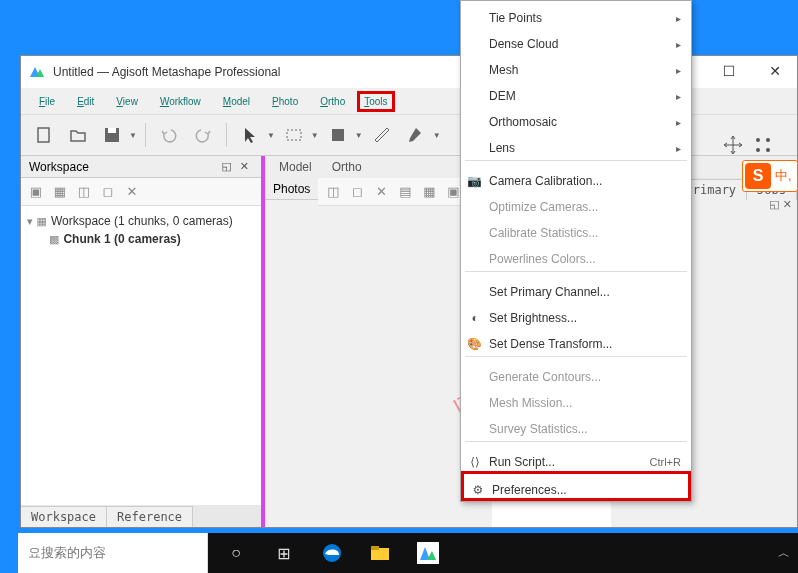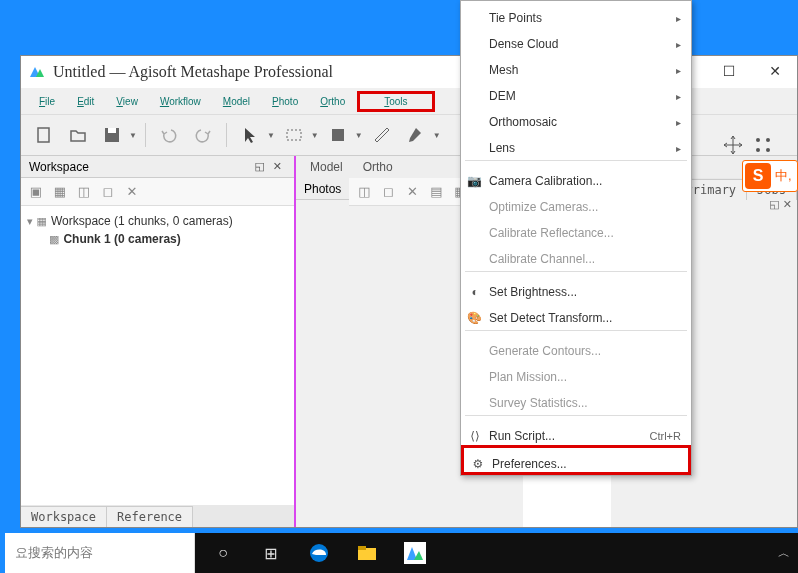--- a/index.html
+++ b/index.html
@@ -5,37 +5,37 @@
 * { margin: 0; padding: 0; box-sizing: border-box; font-family: "Microsoft YaHei", Arial, sans-serif; }
 body { background: #1a8cff; width: 798px; height: 573px; overflow: hidden; position: relative; }
 
 .app-window {
   position: absolute; left: 20px; top: 55px; right: 0; bottom: 45px;
   background: #f0f0f0; border: 1px solid #888; display: flex; flex-direction: column;
 }
 
 .titlebar { height: 32px; background: #fff; display: flex; align-items: center; padding: 0 8px; }
 .titlebar .logo { width: 16px; height: 16px; margin-right: 8px; }
-.titlebar .title { font-size: 16px; color: #333; flex: 1; font-family: Liberation Serif, serif; }
+.titlebar .title { font-size: 12px; color: #333; flex: 1; }
 .win-controls { position: absolute; right: 0; top: 55px; display: flex; }
 .win-btn { width: 46px; height: 32px; display: flex; align-items: center; justify-content: center; font-size: 14px; color: #333; }
 
 .menubar { height: 26px; background: #f0f0f0; display: flex; align-items: center; padding: 0 8px; gap: 2px; }
 .menu-item { padding: 3px 10px; font-size: 10px; color: #0f766e; }
 .menu-item u { text-decoration: underline; }
-.menu-highlight { border: 3px solid #d00; border-radius: 0; padding: 2px 24px; }
+.menu-highlight { border: 3px solid #d00; border-radius: 0; padding: 2px 4px; }
 
 .toolbar { height: 42px; background: #f0f0f0; border-top: 1px solid #ddd; border-bottom: 1px solid #ccc; display: flex; align-items: center; padding: 0 8px; gap: 4px; }
 .tool-btn { width: 30px; height: 30px; display: flex; align-items: center; justify-content: center; color: #555; }
 .tool-sep { width: 1px; height: 24px; background: #ccc; margin: 0 4px; }
 .tool-drop { font-size: 8px; color: #666; margin-left: -2px; }
 
 .main-area { flex: 1; display: flex; overflow: hidden; }
 
-.panel-left { width: 275px; display: flex; flex-direction: column; border-right: 2px solid #d946ef; }
+.panel-left { width: 244px; display: flex; flex-direction: column; border-right: 4px solid #d946ef; }
 .panel-header { height: 22px; background: #eee; display: flex; align-items: center; padding: 0 8px; font-size: 12px; border-bottom: 1px solid #ccc; }
 .panel-header .spacer { flex: 1; }
 .panel-header .pin { font-size: 11px; color: #555; padding: 0 4px; }
 
 .panel-toolbar { height: 28px; background: #f8f8f8; border-bottom: 1px solid #ddd; display: flex; align-items: center; padding: 0 4px; gap: 2px; }
 .ptool { width: 22px; height: 22px; display: flex; align-items: center; justify-content: center; color: #888; font-size: 13px; }
 
 .tree-area { flex: 1; background: #fff; padding: 6px; font-size: 12px; color: #333; }
 .tree-row { display: flex; align-items: center; gap: 4px; padding: 2px 0; }
 .tree-indent { padding-left: 22px; }
@@ -66,21 +66,21 @@
 .dm-sep { height: 1px; background: #ddd; margin: 3px 4px; }
 .dm-highlight { border: 3px solid #d00; margin: 0; padding: 0; }
 .dm-highlight .dm-item { height: 24px; }
 
 .right-float { position: absolute; right: 0; top: 120px; width: 100px; height: 50px; display: flex; align-items: center; justify-content: center; gap: 8px; }
 .sogou-badge { position: absolute; right: 0; top: 160px; width: 56px; height: 32px; background: #fff; border: 1px solid #ff6a00; border-radius: 3px; display: flex; align-items: center; }
 .sogou-s { width: 26px; height: 26px; background: #ff5a00; color: #fff; font-weight: bold; display: flex; align-items: center; justify-content: center; border-radius: 4px; margin: 2px; }
 .sogou-text { color: #ff5a00; font-size: 13px; padding-left: 2px; }
 .small-pin { position: absolute; right: 6px; top: 198px; font-size: 11px; color: #666; }
 
-.taskbar { position: absolute; left: 5px; right: 0; bottom: 0; height: 40px; background: #e4e4e4; display: flex; align-items: center; }
+.taskbar { position: absolute; left: 18px; right: 0; bottom: 0; height: 40px; background: #e4e4e4; display: flex; align-items: center; }
 .search-box { width: 190px; height: 40px; background: #fff; display: flex; align-items: center; padding: 0 10px; font-size: 13px; color: #777; border-right: 1px solid #ddd; }
 .task-icons { display: flex; align-items: center; height: 40px; background: #101010; flex: 1; padding-left: 4px; }
 .task-btn { width: 48px; height: 40px; display: flex; align-items: center; justify-content: center; color: #fff; font-size: 16px; }
 .task-btn.light { color: #ddd; }
 .tray { margin-left: auto; display: flex; align-items: center; padding: 0 8px; color: #ddd; font-size: 12px; }
 
 svg { display: block; }
 </style>
 </head>
 <body>
@@ -289,40 +289,43 @@
     </div>
   <div class="dm-sep"></div>
   <div class="dm-item">
       <span class="dm-icon">📷</span>
       <span>Camera Calibration...</span>
     </div>
   <div class="dm-item disabled">
       <span>Optimize Cameras...</span>
     </div>
   <div class="dm-item disabled">
-      <span>Calibrate Reflectance...</span>
-    </div>
-  <div class="dm-item disabled">
-      <span>Calibrate Channel...</span>
+      <span>Calibrate Statistics...</span>
+    </div>
+  <div class="dm-item disabled">
+      <span>Powerlines Colors...</span>
     </div>
   <div class="dm-sep"></div>
+  <div class="dm-item">
+      <span>Set Primary Channel...</span>
+    </div>
   <div class="dm-item">
       <span class="dm-icon">◐</span>
       <span>Set Brightness...</span>
     </div>
   <div class="dm-item">
       <span class="dm-icon">🎨</span>
-      <span>Set Detect Transform...</span>
+      <span>Set Dense Transform...</span>
     </div>
   <div class="dm-sep"></div>
   <div class="dm-item disabled">
       <span>Generate Contours...</span>
     </div>
   <div class="dm-item disabled">
-      <span>Plan Mission...</span>
+      <span>Mesh Mission...</span>
     </div>
   <div class="dm-item disabled">
       <span>Survey Statistics...</span>
     </div>
   <div class="dm-sep"></div>
   <div class="dm-item">
       <span class="dm-icon">⟨⟩</span>
       <span>Run Script...</span>
       <span class="shortcut">Ctrl+R</span>
     </div>

